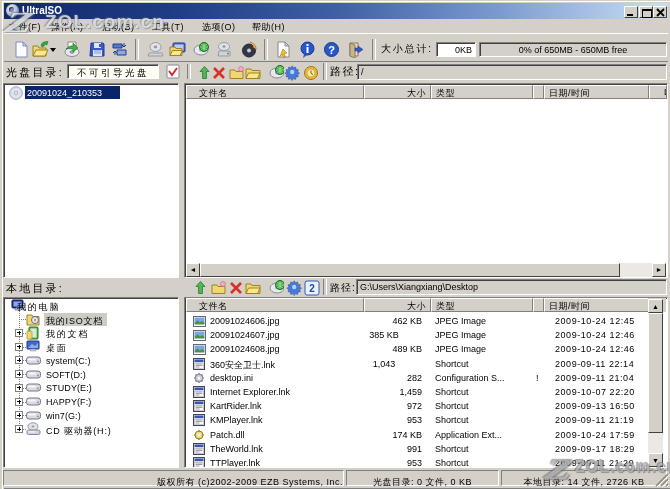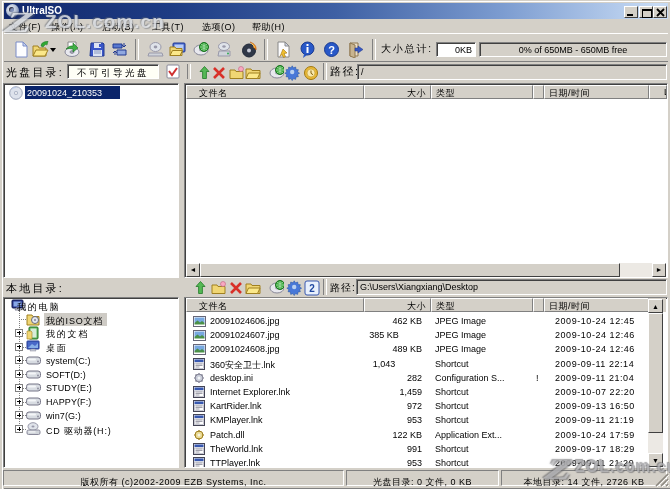--- a/index.html
+++ b/index.html
@@ -527,21 +527,21 @@
 <div class="abs mono" style="left:249px;top:102.3px;font-size:9px;white-space:nowrap">Shortcut</div>
 <div class="abs mono" style="left:369px;top:102.3px;font-size:9px;letter-spacing:0.55px;white-space:nowrap">2009-09-11 21:19</div>
 <div class="abs" style="left:7px;top:115.52px;width:13px;height:12px">
         <svg width="13" height="12" viewBox="0 0 13 12" style="position:absolute;left:0;top:0">
           <circle cx="6" cy="6" r="4" fill="#e8d890" stroke="#a08020"></circle>
           <circle cx="6" cy="6" r="1.5" fill="#f8f4e0"></circle>
           <path d="M6 1 v2 M6 9 v2 M1 6 h2 M9 6 h2" stroke="#a08020" stroke-width="1.2"></path>
         </svg>
       </div>
 <div class="abs mono" style="left:24px;top:116.5px;font-size:9px;white-space:nowrap">Patch.dll</div>
-<div class="abs mono" style="left:160px;top:116.5px;width:76px;text-align:right;font-size:9px">122 KB</div>
+<div class="abs mono" style="left:160px;top:116.5px;width:76px;text-align:right;font-size:9px">174 KB</div>
 <div class="abs mono" style="left:249px;top:116.5px;font-size:9px;white-space:nowrap">Application Ext...</div>
 <div class="abs mono" style="left:369px;top:116.5px;font-size:9px;letter-spacing:0.55px;white-space:nowrap">2009-10-24 17:59</div>
 <div class="abs" style="left:7px;top:129.70999999999998px;width:13px;height:12px">
         <svg width="13" height="12" viewBox="0 0 13 12" style="position:absolute;left:0;top:0">
           <rect x="0.5" y="0.5" width="11" height="11" fill="#e8ecf4" stroke="#445"></rect>
           <rect x="1.5" y="1.5" width="9" height="2.5" fill="#3858b0"></rect>
           <rect x="1.5" y="5" width="9" height="5.5" fill="#fff" stroke="#99a" stroke-width="0.5"></rect>
           <path d="M2.5 6 h7 M2.5 7.5 h7 M2.5 9 h4" stroke="#778" stroke-width="0.7"></path>
         </svg>
       </div>
@@ -562,21 +562,21 @@
 <div class="abs mono" style="left:249px;top:144.9px;font-size:9px;white-space:nowrap">Shortcut</div>
 <div class="abs mono" style="left:369px;top:144.9px;font-size:9px;letter-spacing:0.55px;white-space:nowrap">2009-09-11 21:29</div>
     </div>
 
 <div class="abs" style="left:647px;top:299px;width:15px;height:168px;background:#ece9e4">
  <div class="abs raise" style="left:0;top:0;width:15px;height:14px;background:#d4d0c8;box-sizing:border-box;text-align:center;font-size:7px;line-height:13px">▲</div>
  <div class="abs raise" style="left:0;top:154px;width:15px;height:14px;background:#d4d0c8;box-sizing:border-box;text-align:center;font-size:7px;line-height:13px">▼</div>
  <div class="abs raise" style="left:0;top:14px;width:15px;height:120px;background:#d4d0c8;box-sizing:border-box"></div>
 </div>
 
-<div class="abs" style="left:2px;top:470px;width:341px;height:16px;border:1px solid;border-color:#808080 #fff #fff #808080;box-sizing:border-box;text-align:center">
+<div class="abs" style="left:2px;top:470px;width:341px;height:16px;border:1px solid;border-color:#808080 #fff #fff #808080;box-sizing:border-box;text-align:right">
  <span class="cjk" style="font-size:9px;line-height:12px">版权所有 (c)2002-2009 EZB Systems, Inc.</span></div>
 <div class="abs" style="left:345px;top:470px;width:153px;height:16px;border:1px solid;border-color:#808080 #fff #fff #808080;box-sizing:border-box;text-align:center">
  <span class="cjk" style="font-size:9px;line-height:12px">光盘目录: 0 文件, 0 KB</span></div>
 <div class="abs" style="left:500px;top:470px;width:166px;height:16px;border:1px solid;border-color:#808080 #fff #fff #808080;box-sizing:border-box;text-align:center">
  <span class="cjk" style="font-size:9px;line-height:12px">本地目录: 14 文件, 2726 KB</span></div>
 <svg class="abs" style="left:654px;top:473px" width="14" height="14" viewBox="0 0 14 14">
  <path d="M13 1 L1 13 M13 6 L6 13 M13 11 L11 13" stroke="#8c8880" stroke-width="1.6"></path>
  <path d="M14 2 L2 14 M14 7 L7 14 M14 12 L12 14" stroke="#fbfaf8" stroke-width="1"></path>
     </svg>
 

